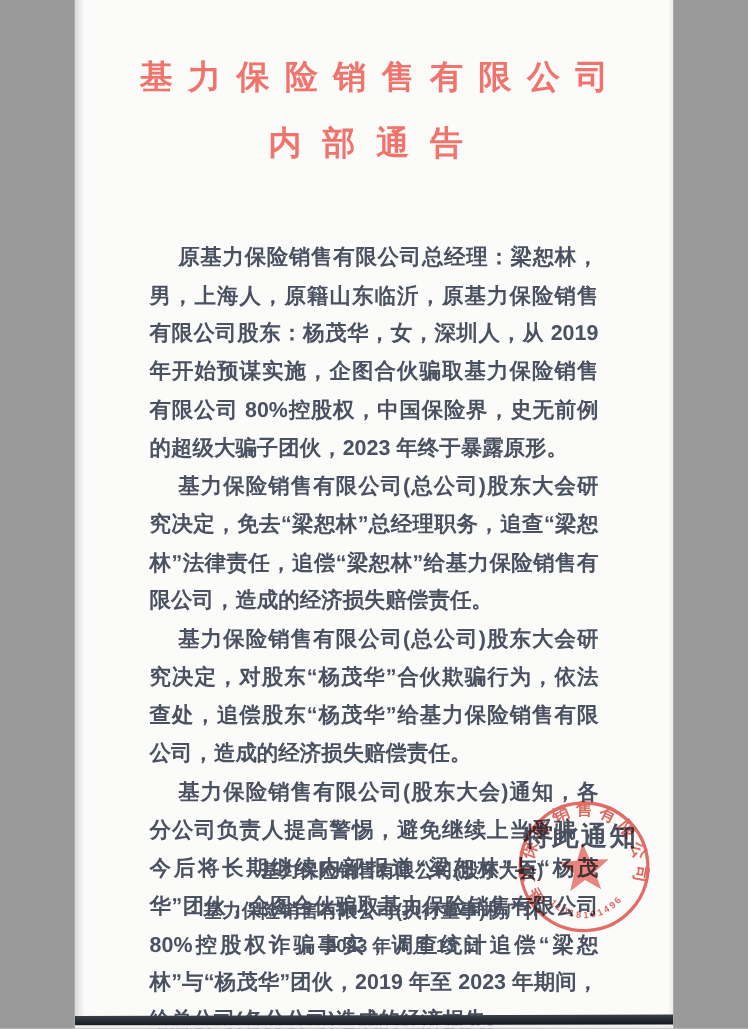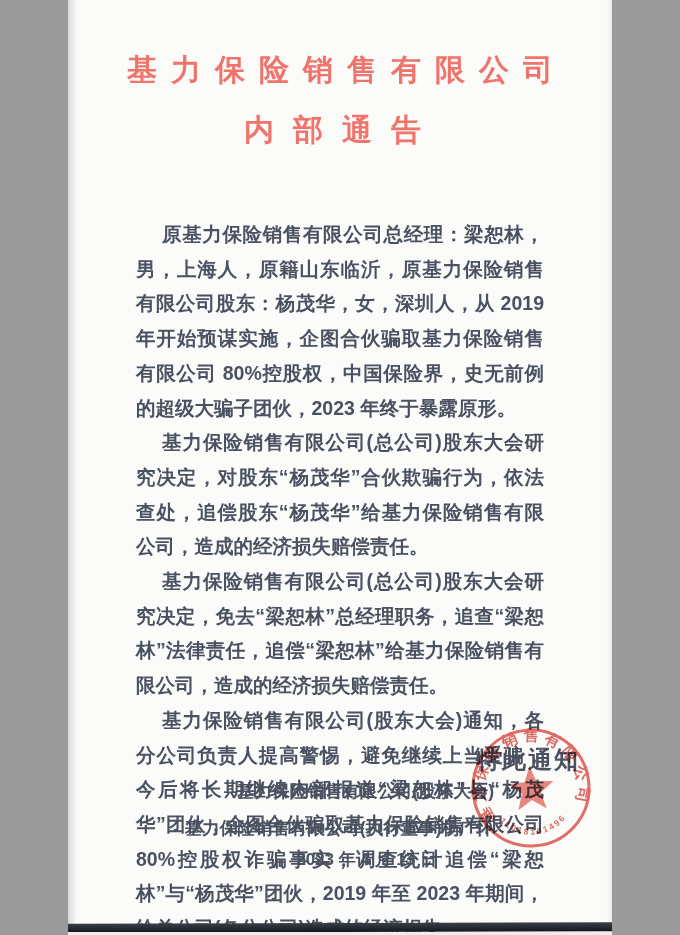--- a/index.html
+++ b/index.html
@@ -62,22 +62,22 @@
 
   <div class="edge-left"></div>
   <div class="edge-right"></div>
 
   <div class="title title1">基力保险销售有限公司</div>
   <div class="title title2">内部通告</div>
 
 
   <div class="body-text">
     <p>原基力保险销售有限公司总经理：梁恕林，男，上海人，原籍山东临沂，原基力保险销售有限公司股东：杨茂华，女，深圳人，从 2019 年开始预谋实施，企图合伙骗取基力保险销售有限公司 80%控股权，中国保险界，史无前例的超级大骗子团伙，2023 年终于暴露原形。</p>
+    <p>基力保险销售有限公司(总公司)股东大会研究决定，免去“梁恕林”总经理职务，追查“梁恕林”法律责任，追偿“梁恕林”给基力保险销售有限公司，造成的经济损失赔偿责任。</p>
     <p>基力保险销售有限公司(总公司)股东大会研究决定，对股东“杨茂华”合伙欺骗行为，依法查处，追偿股东“杨茂华”给基力保险销售有限公司，造成的经济损失赔偿责任。</p>
-    <p>基力保险销售有限公司(总公司)股东大会研究决定，免去“梁恕林”总经理职务，追查“梁恕林”法律责任，追偿“梁恕林”给基力保险销售有限公司，造成的经济损失赔偿责任。</p>
     <p>基力保险销售有限公司(股东大会)通知，各分公司负责人提高警惕，避免继续上当受骗，今后将长期继续内部报道“梁恕林”与“杨茂华”团伙，企图合伙骗取基力保险销售有限公司 80%控股权诈骗事实，调查统计追偿“梁恕林”与“杨茂华”团伙，2019 年至 2023 年期间，给总公司(各分公司)造成的经济损失。</p>
   </div>
 
   <div class="closing">特此通知</div>
   <div class="artifact-dash"></div>
 
   <div class="sig sig1">基力保险销售有限公司(股东大会)</div>
   <div class="sig sig2">基力保险销售有限公司(执行董事)杨广怀</div>
   <div class="sig sig-date">2023 年 4 月 13 日</div>
 

